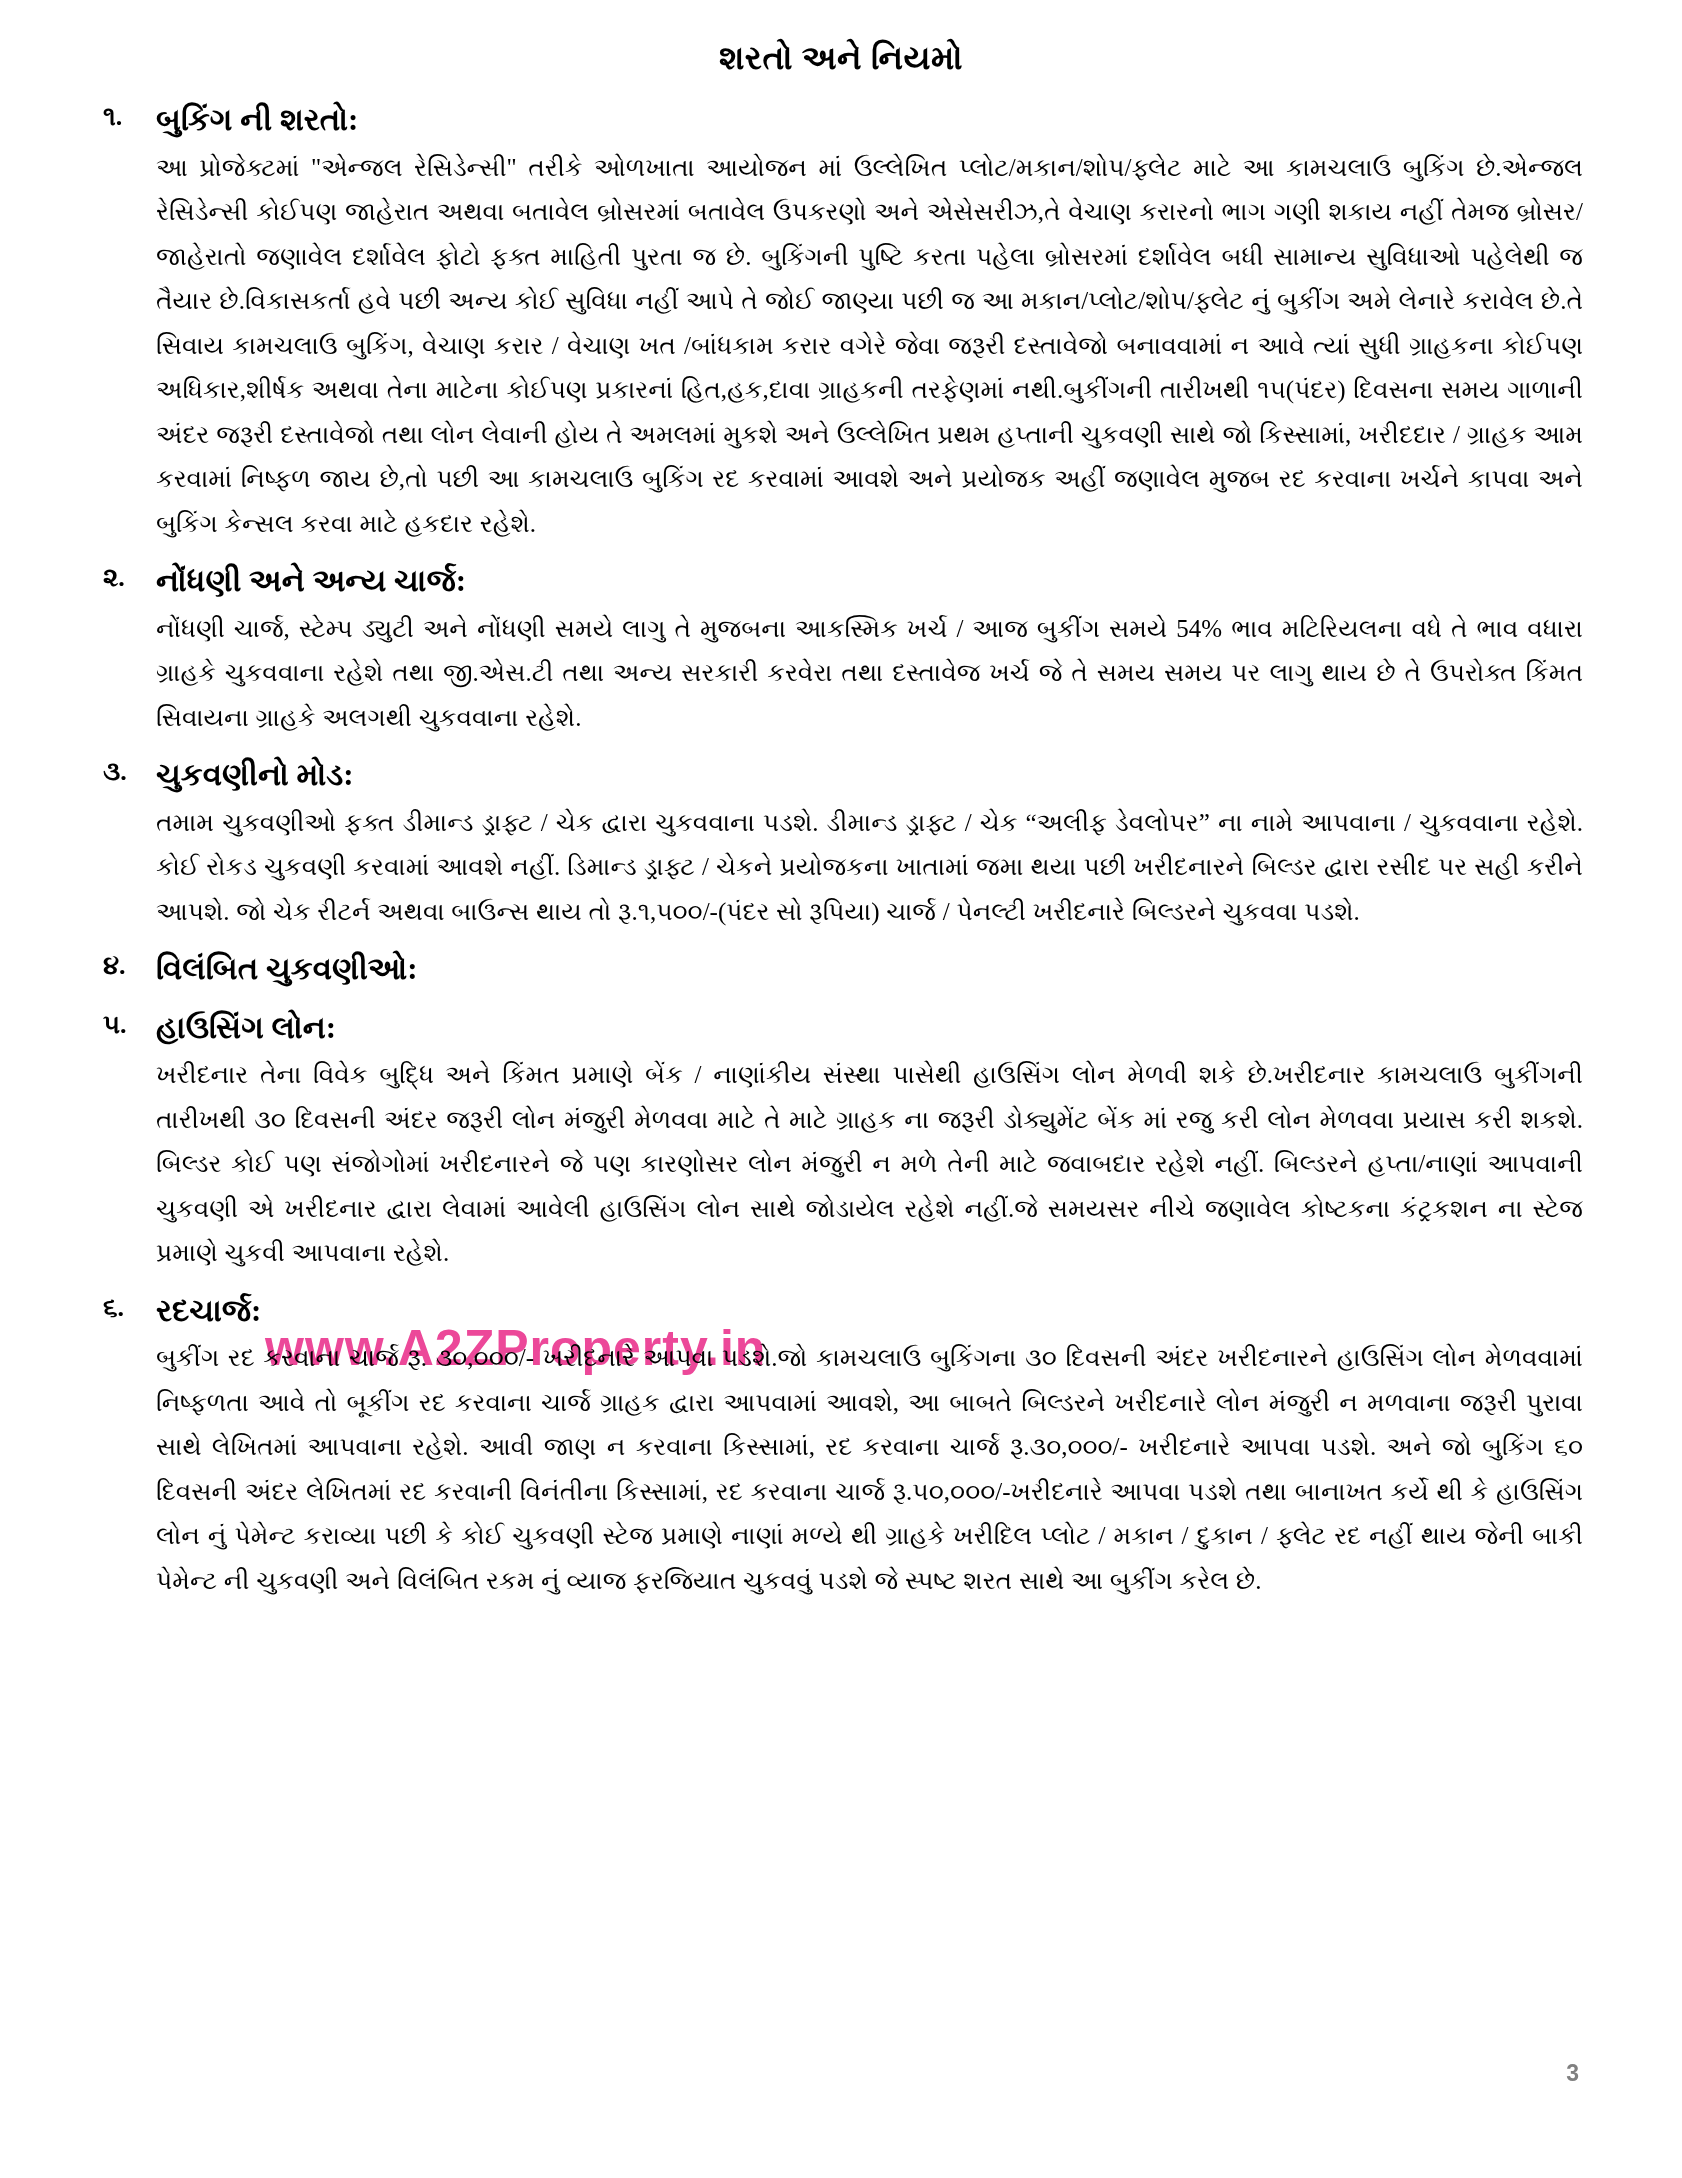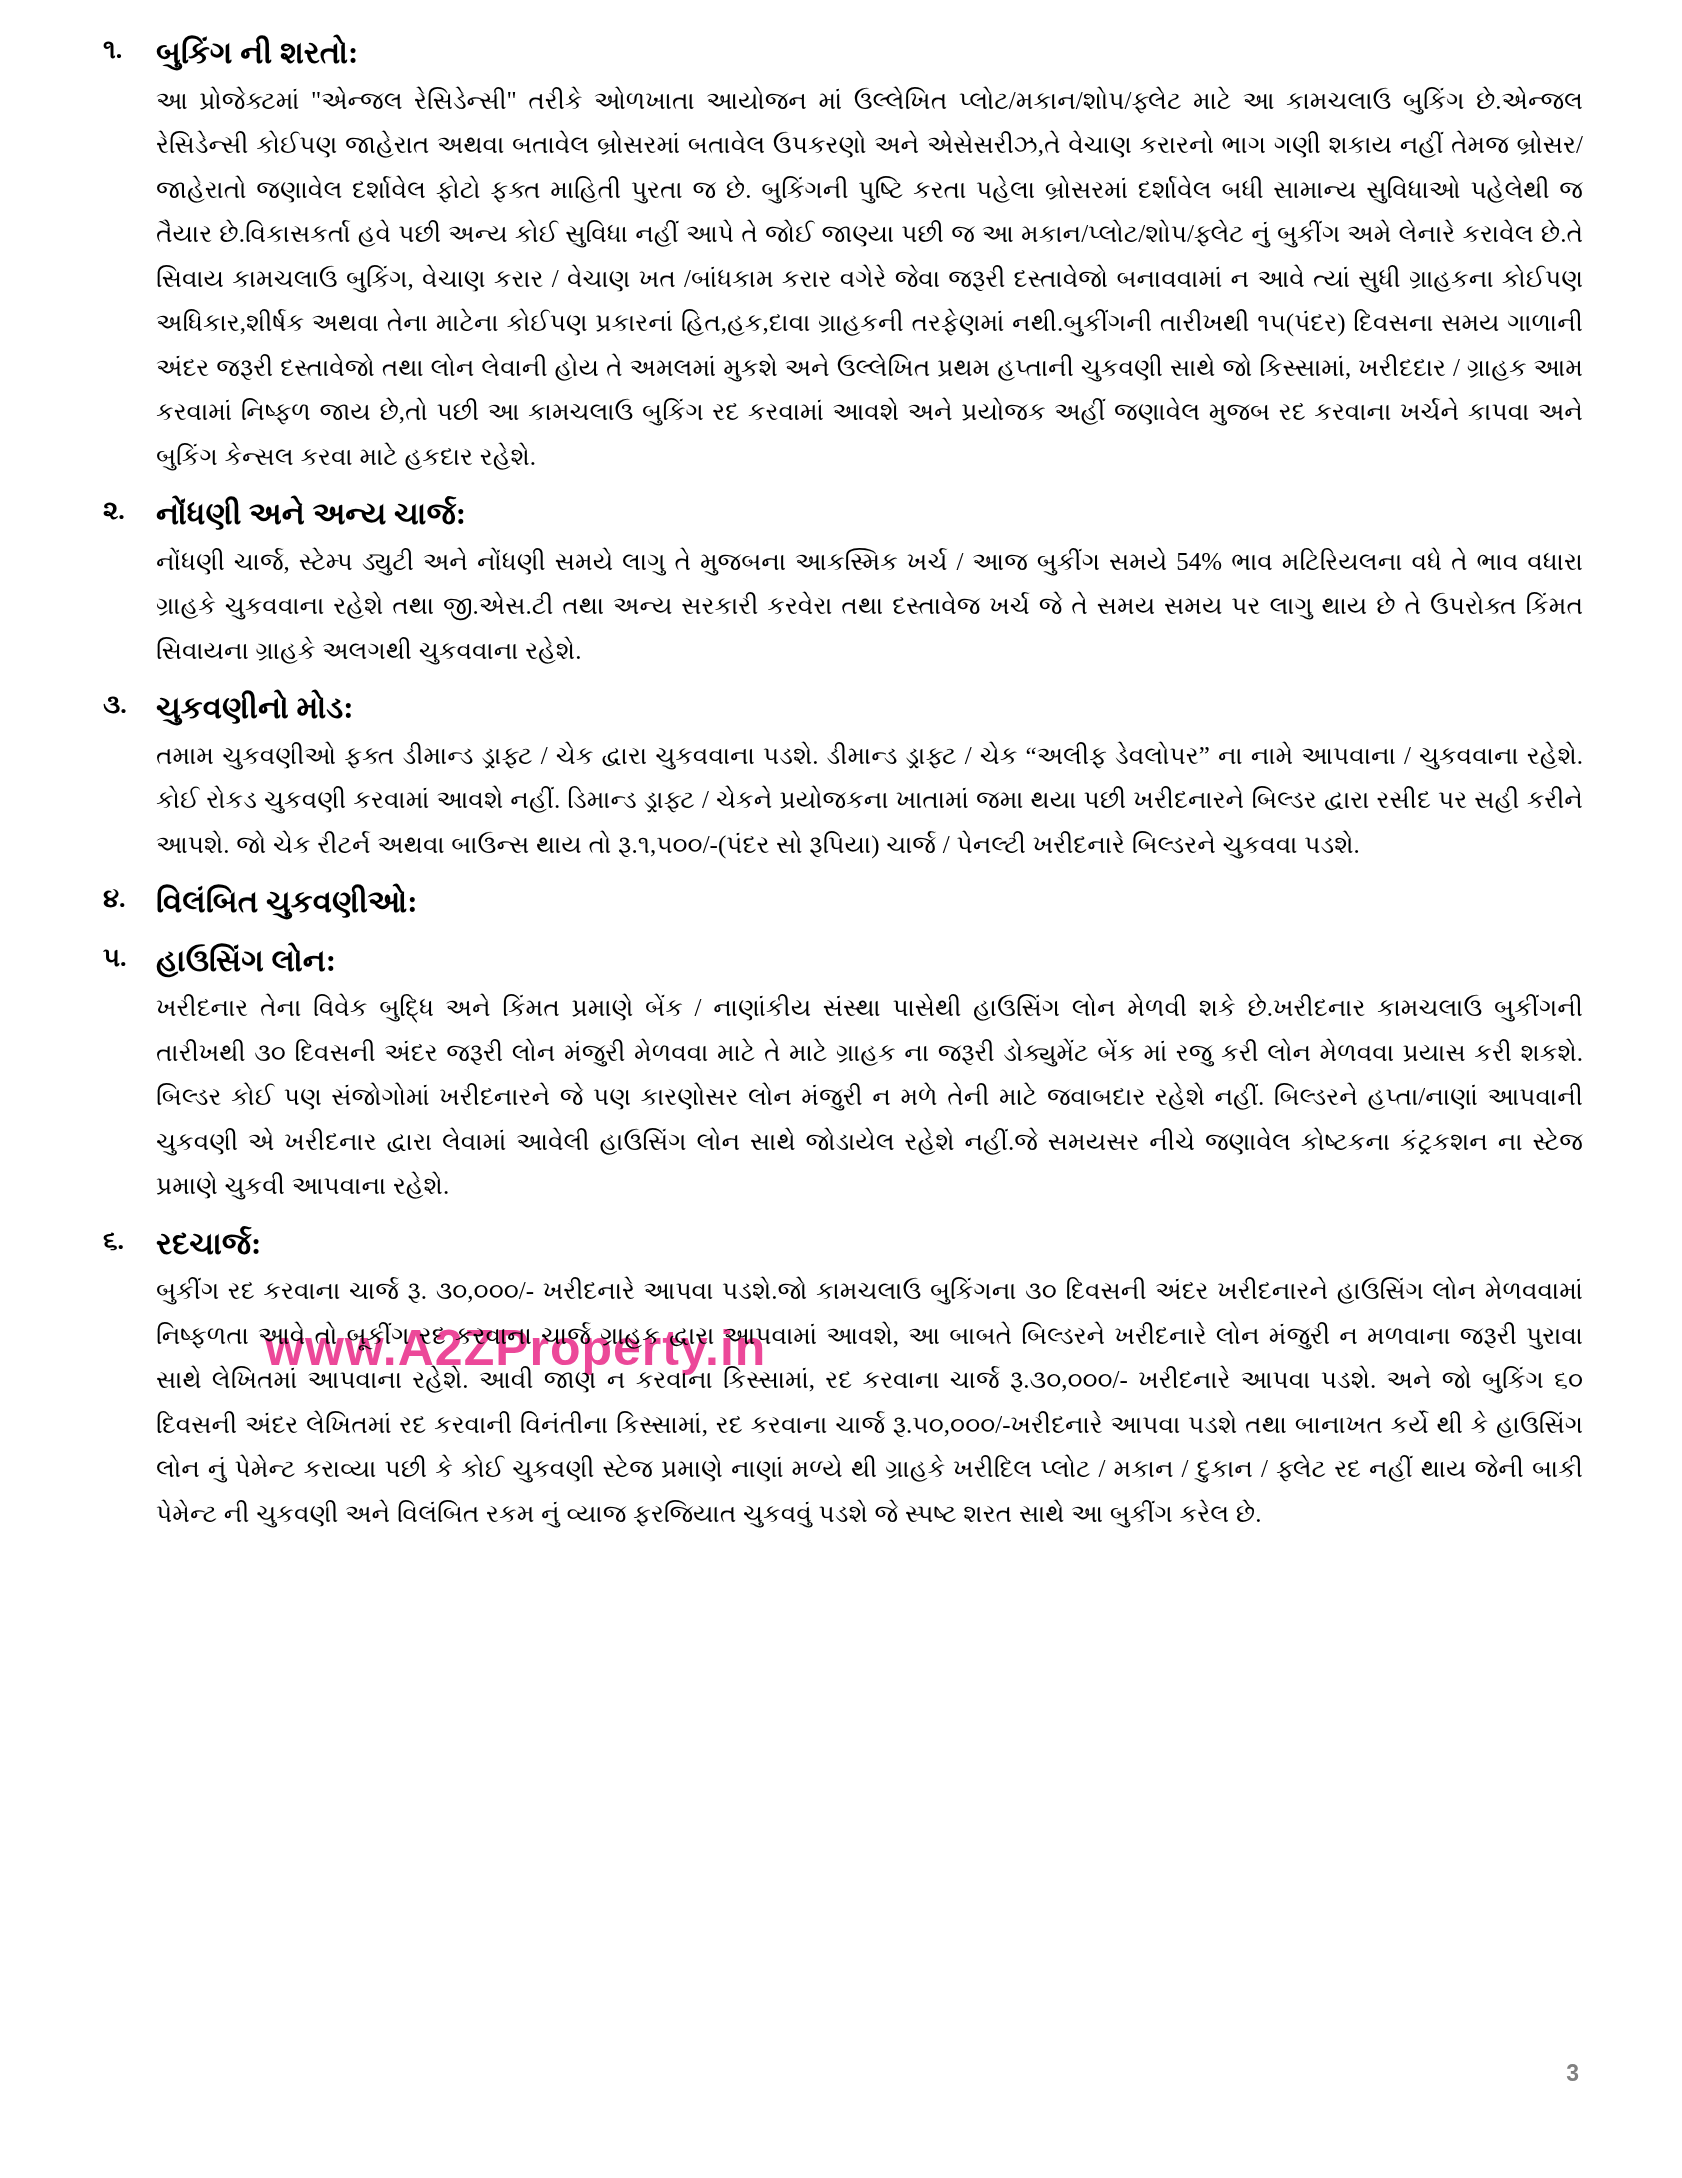--- a/index.html
+++ b/index.html
@@ -125,20 +125,21 @@
 </head>
 <body>
 
 <div class="page">
 
 
   <div class="wm wm-gray">www.A2ZProperty.in</div>
 
   <div class="content">
 
+    <h1 class="doc-title">શરતો અને નિયમો</h1>
 
     <div class="clause">
       <div class="clause-head">
         <span class="clause-num">૧.</span>
         <span class="clause-title">બુકિંગ ની શરતો:</span>
       </div>
       <div class="clause-body">આ પ્રોજેક્ટમાં "એન્જલ રેસિડેન્સી" તરીકે ઓળખાતા આયોજન માં ઉલ્લેખિત પ્લોટ/મકાન/શોપ/ફ્લેટ માટે આ કામચલાઉ બુકિંગ છે.એન્જલ રેસિડેન્સી કોઈપણ જાહેરાત અથવા બતાવેલ બ્રોસરમાં બતાવેલ ઉપકરણો અને એસેસરીઝ,તે વેચાણ કરારનો ભાગ ગણી શકાય નહીં તેમજ બ્રોસર/જાહેરાતો જણાવેલ દર્શાવેલ ફોટો ફક્ત માહિતી પુરતા જ છે. બુકિંગની પુષ્ટિ કરતા પહેલા બ્રોસરમાં દર્શાવેલ બધી સામાન્ય સુવિધાઓ પહેલેથી જ તૈયાર છે.વિકાસકર્તા હવે પછી અન્ય કોઈ સુવિધા નહીં આપે તે જોઈ જાણ્યા પછી જ આ મકાન/પ્લોટ/શોપ/ફ્લેટ નું બુકીંગ અમે લેનારે કરાવેલ છે.તે સિવાય કામચલાઉ બુકિંગ, વેચાણ કરાર / વેચાણ ખત /બાંધકામ કરાર વગેરે જેવા જરૂરી દસ્તાવેજો બનાવવામાં ન આવે ત્યાં સુધી ગ્રાહકના કોઈપણ અધિકાર,શીર્ષક અથવા તેના માટેના કોઈપણ પ્રકારનાં હિત,હક,દાવા ગ્રાહકની તરફેણમાં નથી.બુકીંગની તારીખથી ૧૫(પંદર) દિવસના સમય ગાળાની અંદર જરૂરી દસ્તાવેજો તથા લોન લેવાની હોય તે અમલમાં મુકશે અને ઉલ્લેખિત પ્રથમ હપ્તાની ચુકવણી સાથે જો કિસ્સામાં, ખરીદદાર / ગ્રાહક આમ કરવામાં નિષ્ફળ જાય છે,તો પછી આ કામચલાઉ બુકિંગ રદ કરવામાં આવશે અને પ્રયોજક અહીં જણાવેલ મુજબ રદ કરવાના ખર્ચને કાપવા અને બુકિંગ કેન્સલ કરવા માટે હકદાર રહેશે.</div>
     </div>
 
     <div class="gap-sm"></div>

